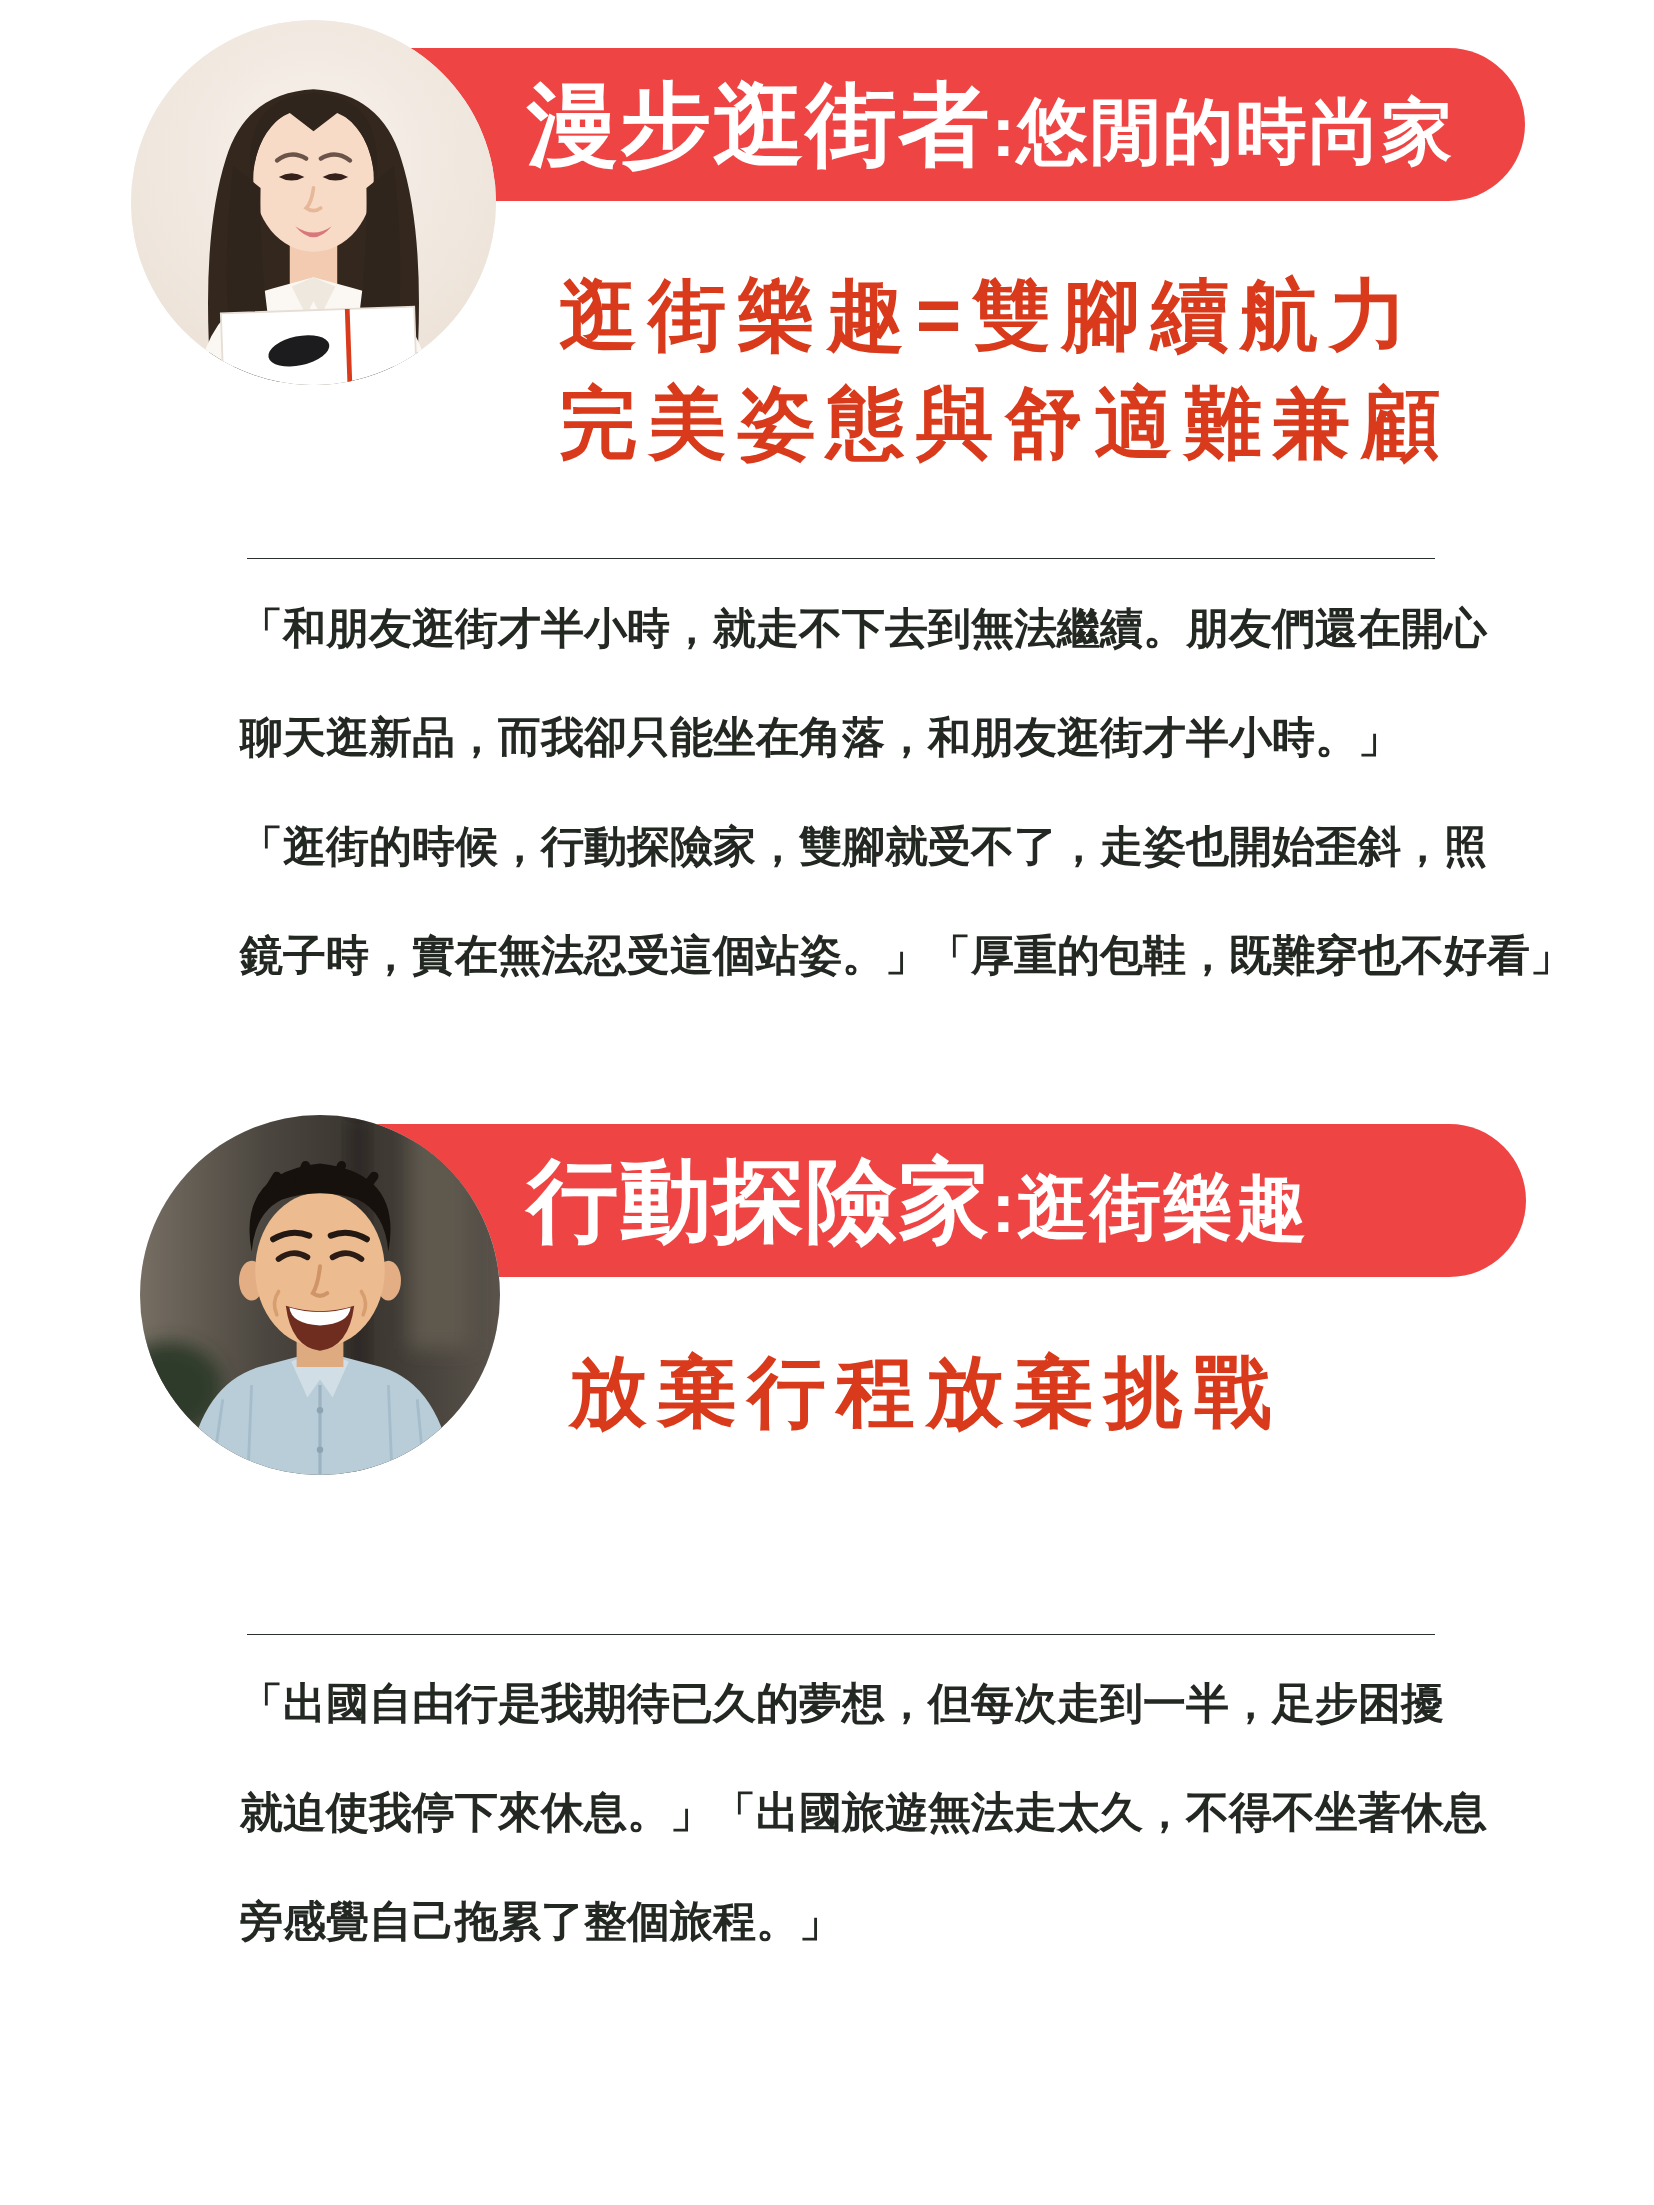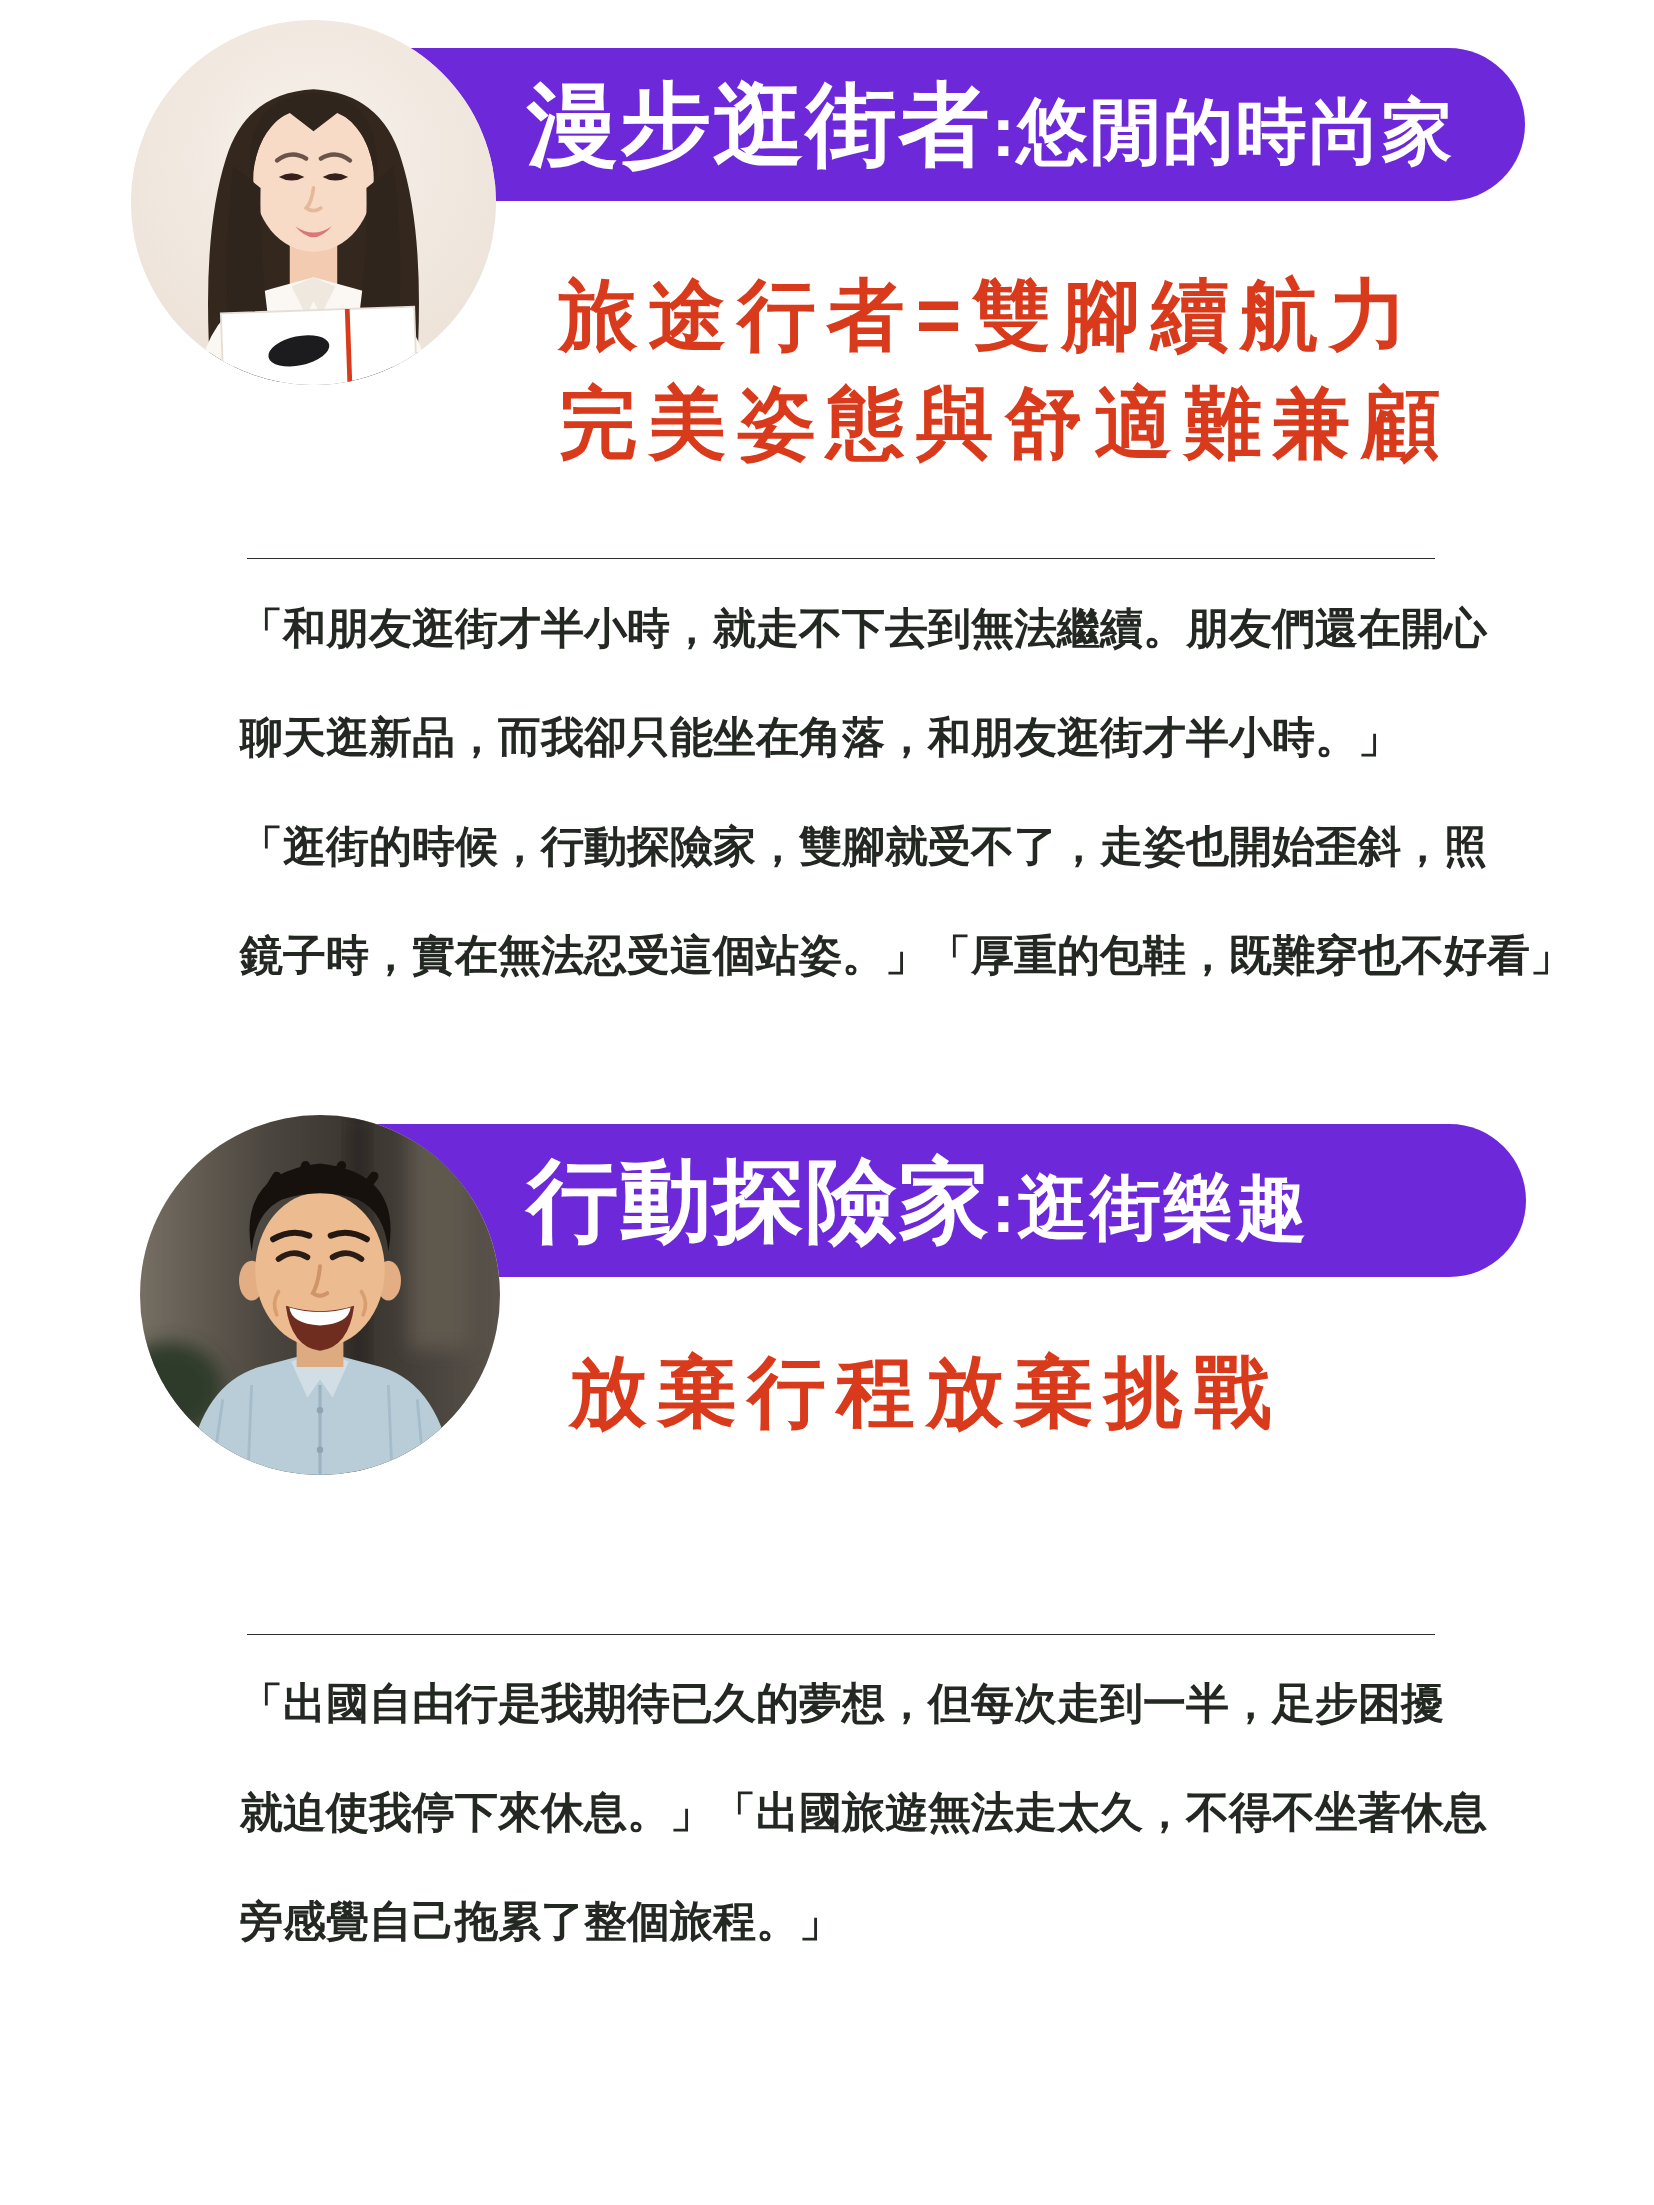--- a/index.html
+++ b/index.html
@@ -2,21 +2,21 @@
 <html style="font-size:7.5px"><head>
 <meta charset="utf-8">
 <style>
   html,body{margin:0;padding:0}
   body{
     width:1654px;height:2205px;position:relative;overflow:hidden;
     background:#ffffff;
     font-family:"Liberation Sans",sans-serif;
   }
   .banner{
-    position:absolute;height:153px;background:#6d28d9;border-radius:77px;
+    position:absolute;height:153px;background:#ef4444;border-radius:77px;
     color:#ffffff;white-space:nowrap;line-height:153px;font-weight:900;z-index:1;
   }
   .banner-inner{padding-left:238px}
   .banner-large{font-size:91px;letter-spacing:1.9px}
   .banner-small{font-size:71px;letter-spacing:1.9px}
   .avatar{
     position:absolute;border-radius:50%;overflow:hidden;z-index:2;background:#eee;
   }
   .avatar svg{display:block;width:100%;height:100%}
   .headline{
@@ -94,21 +94,21 @@
 
       <g transform="rotate(-2 100 182)">
         <rect x="50" y="159" width="106" height="48" fill="#ffffff" stroke="#e6ded4" stroke-width="1"></rect>
         <ellipse cx="92" cy="181" rx="17" ry="8" fill="#1c1c1e" transform="rotate(-10 92 181)"></ellipse>
         <rect x="118" y="159" width="2.6" height="48" fill="#d93a1b"></rect>
       </g>
     </svg>
   </div>
 
   <div id="headline-1" class="headline">
-    <div class="hl">旅途行者=雙腳續航力</div>
+    <div class="hl">逛街樂趣=雙腳續航力</div>
     <div class="hl">完美姿態與舒適難兼顧</div>
   </div>
 
   <div id="divider-1" class="divider"></div>
 
   <div id="quotes-1" class="quotes">
     <div class="ql">「和朋友逛街才半小時，就走不下去到無法繼續。朋友們還在開心</div>
     <div class="ql">聊天逛新品，而我卻只能坐在角落，和朋友逛街才半小時。」</div>
     <div class="ql">「逛街的時候，行動探險家，雙腳就受不了，走姿也開始歪斜，照</div>
     <div class="ql">鏡子時，實在無法忍受這個站姿。」「厚重的包鞋，既難穿也不好看」</div>

